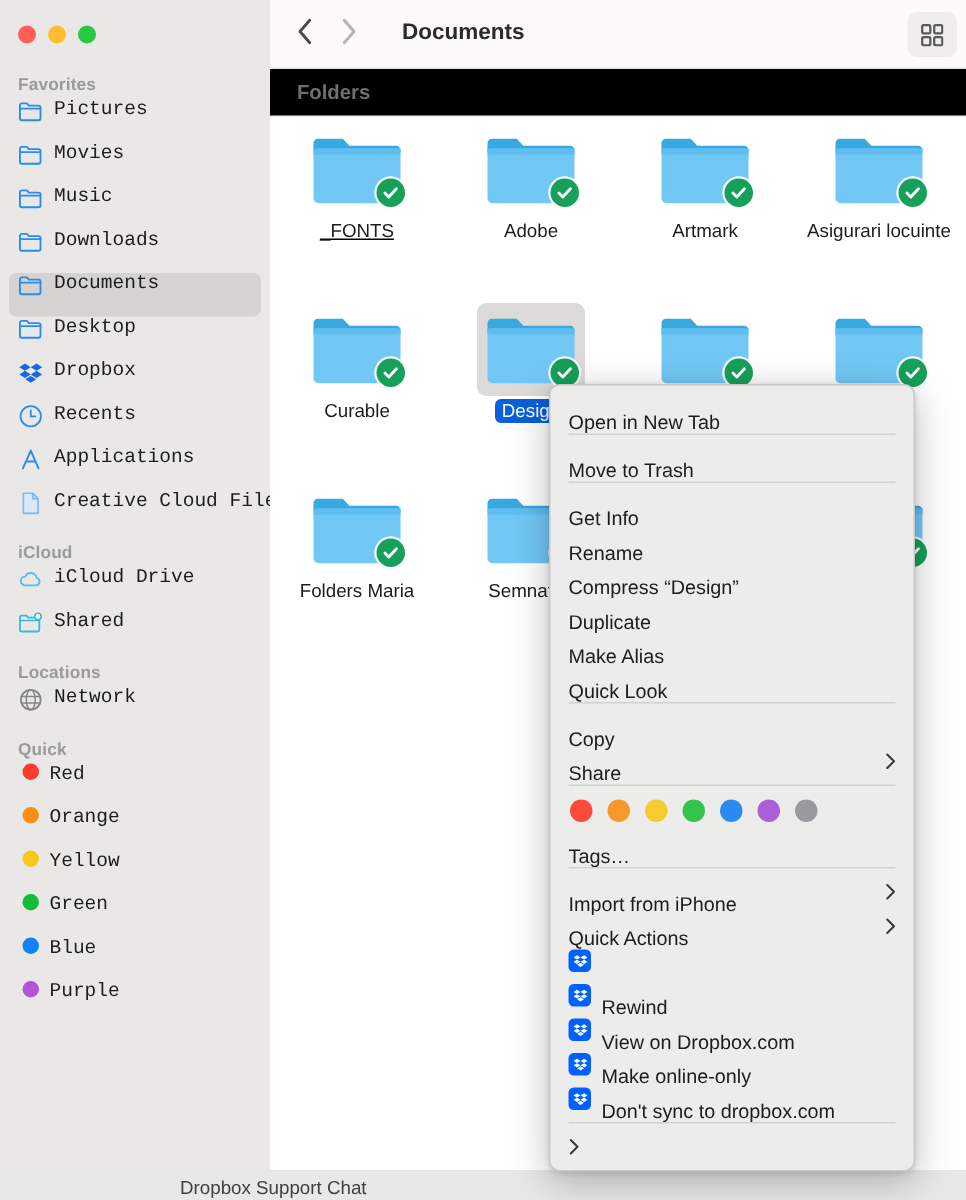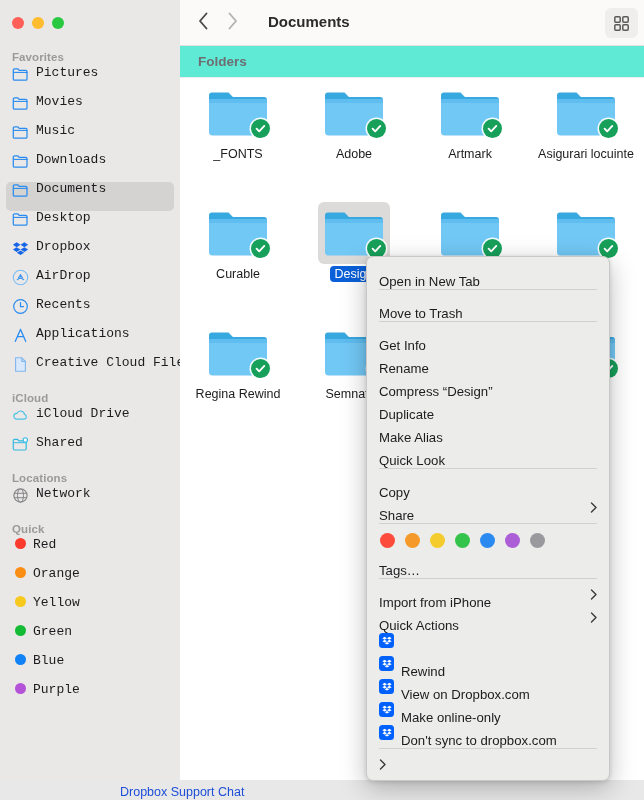--- a/index.html
+++ b/index.html
@@ -16,21 +16,21 @@
     background: #ffffff;
   }
 
   
   .desktop-bottom {
     position: absolute; left: 0; bottom: 0; width: 644px; height: 24px;
     background: #e8e8e8;
   }
   .desktop-bottom-label {
     position: absolute; left: 120px; bottom: 1px;
-    font-size: 12.5px; color: #1d4ed8;
+    font-size: 12.5px; color: #404040;
     white-space: nowrap;
   }
 
   
   .sidebar {
     position: absolute; left: 0; top: 0;
     width: 180px; height: 780px;
     background: #e9e8e7;
   }
   .traffic {
@@ -85,21 +85,21 @@
     position: absolute; right: 6px; top: 8px;
     width: 33px; height: 30px; border-radius: 6px;
     background: #efeeed;
     display: flex; align-items: center; justify-content: center;
   }
   .grid-ico { width: 15px; height: 15px; }
 
   .section-head {
     height: 32px; padding-left: 18px; display: flex; align-items: center;
     font-size: 13.5px; font-weight: bold; color: #6e6e73;
-    background: #5eead4;
+    background: #000000;
     border-bottom: 1px solid #ececec;
   }
 
   .grid-area { position: relative; width: 464px; }
 
   .folder-cell {
     position: absolute;
     width: 116px;
     display: flex; flex-direction: column; align-items: center;
   }
@@ -245,31 +245,20 @@
                 <path d="M16.1 9.6l-3.7-2.4-3.9 2.4 3.9 2.4z"></path>
                 <path d="M4.8 12.8l3.7 2.3 3.7-2.3-3.7-2.2z"></path>
               </g>
             </svg>
           </span>
           <span class="sb-label">Dropbox</span>
         </div>
         <div class="sb-item">
           <span style="display: flex;">
             <svg class="sb-ico" viewBox="0 0 17 17">
-              <circle cx="8.5" cy="8.5" r="7.2" fill="none" stroke="#7bbdf5" stroke-width="1.1"></circle>
-              <path d="M5.4 10.6a4.2 4.2 0 0 1 6.2 0" fill="none" stroke="#2a8cf0" stroke-width="1.2" stroke-linecap="round"></path>
-              <path d="M6.6 8.4a2.6 2.6 0 0 1 3.8 0" fill="none" stroke="#2a8cf0" stroke-width="1.2" stroke-linecap="round"></path>
-              <circle cx="8.5" cy="6.3" r="1.1" fill="#2a8cf0"></circle>
-            </svg>
-          </span>
-          <span class="sb-label">AirDrop</span>
-        </div>
-        <div class="sb-item">
-          <span style="display: flex;">
-            <svg class="sb-ico" viewBox="0 0 17 17">
               <circle cx="8.5" cy="8.5" r="6.8" fill="none" stroke="#2a8cf0" stroke-width="1.2"></circle>
               <path d="M8.5 4.6v4h3" fill="none" stroke="#2a8cf0" stroke-width="1.2" stroke-linecap="round"></path>
             </svg>
           </span>
           <span class="sb-label">Recents</span>
         </div>
         <div class="sb-item">
           <span style="display: flex;">
             <svg class="sb-ico" viewBox="0 0 17 17">
               <path d="M8.5 2.4 3.3 14.3M8.5 2.4l5.2 11.9" stroke="#2a8cf0" stroke-width="1.3" fill="none" stroke-linecap="round"></path>
@@ -379,21 +368,21 @@
           <rect x="8.8" y="0.8" width="5.4" height="5.4" rx="1" fill="none" stroke="#5a5a5a" stroke-width="1.5"></rect>
           <rect x="0.8" y="8.8" width="5.4" height="5.4" rx="1" fill="none" stroke="#5a5a5a" stroke-width="1.5"></rect>
           <rect x="8.8" y="8.8" width="5.4" height="5.4" rx="1" fill="none" stroke="#5a5a5a" stroke-width="1.5"></rect>
         </svg>
       </div>
     </div>
 
     <div class="section-head">Folders</div>
 
     <div class="grid-area" id="folder-grid">
-        <div class="folder-cell" style="left: 0px; top: 4px;">
+        <div class="folder-cell" style="left: 0px; top: 4px; text-decoration: underline;">
           <div class="folder-icon-wrap">
             <svg class="folder-svg" viewBox="0 0 62 52">
               <path d="M2 8.5a3 3 0 0 1 3-3h16.5l4.4 4.6H57a3 3 0 0 1 3 3v1.4H2z" fill="#38a8e0"></path>
               <rect x="2" y="12" width="58" height="36.5" rx="3.4" fill="#72c8f5"></rect>
               <rect x="2" y="12" width="58" height="4" fill="#5fbdf0"></rect>
             </svg>
             <div class="badge">
               <svg viewBox="0 0 11 11">
                 <path d="M1.6 5.7 4.2 8.3 9.3 2.9" fill="none" stroke="#fff" stroke-width="1.9" stroke-linecap="round" stroke-linejoin="round"></path>
               </svg>
@@ -512,21 +501,21 @@
               <path d="M2 8.5a3 3 0 0 1 3-3h16.5l4.4 4.6H57a3 3 0 0 1 3 3v1.4H2z" fill="#38a8e0"></path>
               <rect x="2" y="12" width="58" height="36.5" rx="3.4" fill="#72c8f5"></rect>
               <rect x="2" y="12" width="58" height="4" fill="#5fbdf0"></rect>
             </svg>
             <div class="badge">
               <svg viewBox="0 0 11 11">
                 <path d="M1.6 5.7 4.2 8.3 9.3 2.9" fill="none" stroke="#fff" stroke-width="1.9" stroke-linecap="round" stroke-linejoin="round"></path>
               </svg>
             </div>
           </div>
-          <div class="folder-label">Regina Rewind</div>
+          <div class="folder-label">Folders Maria</div>
         </div>
         <div class="folder-cell" style="left: 116px; top: 244px;">
           <div class="folder-icon-wrap">
             <svg class="folder-svg" viewBox="0 0 62 52">
               <path d="M2 8.5a3 3 0 0 1 3-3h16.5l4.4 4.6H57a3 3 0 0 1 3 3v1.4H2z" fill="#38a8e0"></path>
               <rect x="2" y="12" width="58" height="36.5" rx="3.4" fill="#72c8f5"></rect>
               <rect x="2" y="12" width="58" height="4" fill="#5fbdf0"></rect>
             </svg>
             <div class="badge">
               <svg viewBox="0 0 11 11">

